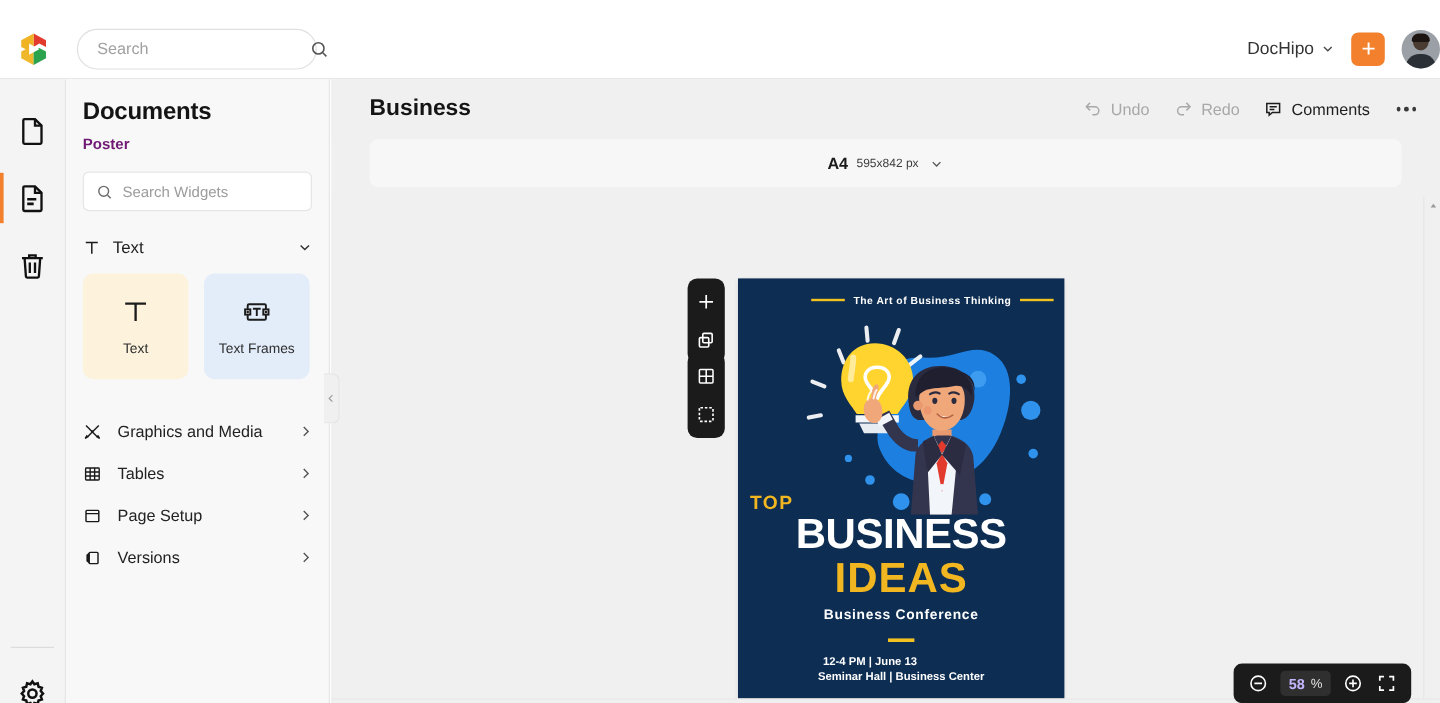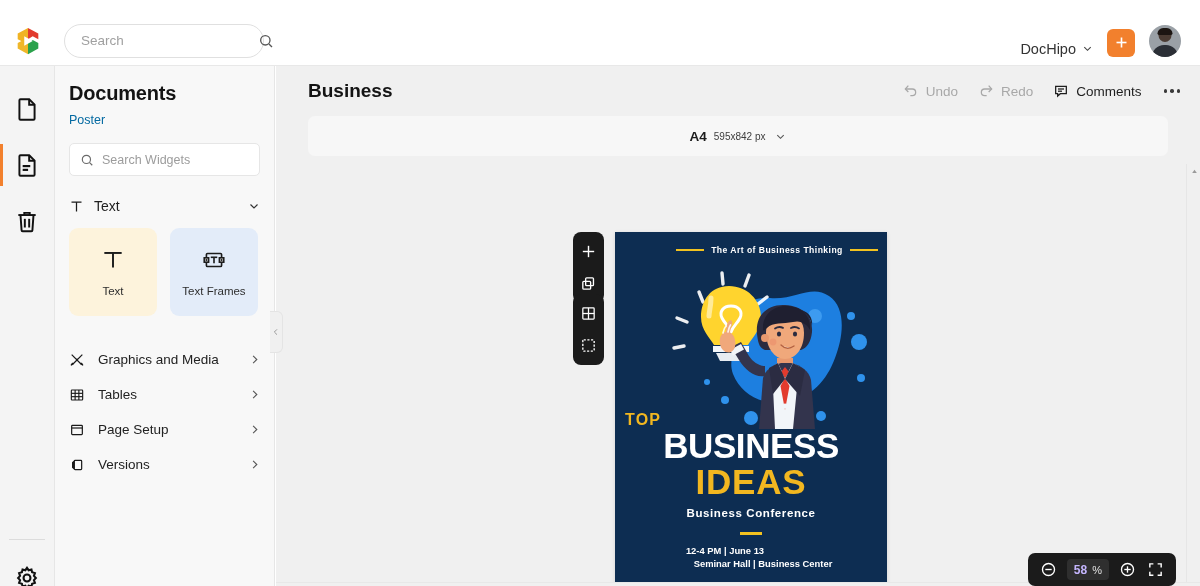--- a/index.html
+++ b/index.html
@@ -30,21 +30,21 @@
     background: #fff;
   }
   .search-box input {
     flex: 1; border: none; outline: none; font-size: 13.5px;
     color: #4a4a4a; font-family: "Liberation Sans", sans-serif; background: transparent;
   }
   .search-box input::placeholder { color: #a0a0a0; }
   .search-ico { width: 16px; height: 16px; flex: none; color: #555; }
 
   .topbar-right {
-    margin-left: auto; display: flex; align-items: flex-end; gap: 14px; padding-right: 19px;
+    margin-left: auto; display: flex; align-items: center; gap: 14px; padding-right: 0;
   }
   .account {
     display: flex; align-items: center; gap: 6px; font-size: 14.5px; color: #333; cursor: pointer;
   }
   .chev { width: 11px; height: 11px; color: #444; }
   .plus-btn {
     width: 28px; height: 28px; border-radius: 6px; background: #f2802d;
     display: flex; align-items: center; justify-content: center; cursor: pointer;
   }
   .plus-btn svg { width: 15px; height: 15px; color: #fff; }
@@ -77,21 +77,21 @@
   .rail-gear { width: 55px; height: 48px; display:flex; align-items:center; justify-content:center; cursor:pointer; }
   .rail-gear svg { width: 26px; height: 26px; color:#111; }
 
   
   .panel {
     position: absolute; top: 50px; left: 55px; width: 220px; height: 536px;
     background: #f8f8f8; border-right: 1px solid #e6e6e6; z-index: 15;
     padding: 0 14px;
   }
   .panel-title { font-size: 20px; font-weight: bold; color: #141414; margin-top: 16px; letter-spacing: -.2px; }
-  .panel-sub { font-size: 12.5px; font-weight: normal; color: #0369a1; margin-top: 8px; }
+  .panel-sub { font-size: 12.5px; font-weight: bold; color: #701a75; margin-top: 8px; }
   .widget-search {
     margin-top: 16px; height: 33px; background: #fff;
     border: 1px solid #e6e6e6; border-radius: 5px;
     display: flex; align-items: center; padding: 0 10px; gap: 8px;
   }
   .widget-search svg { width: 14px; height: 14px; color: #6a6a6a; flex:none; }
   .widget-search input {
     flex: 1; border: none; outline: none; font-size: 12.5px; color: #444;
     font-family: "Liberation Sans", sans-serif; background: transparent;
   }
@@ -196,21 +196,21 @@
   .p-business { position: absolute; top: 196px; left: 0; width: 272px; text-align: center;
            font-size: 35px; font-weight: bold; color: #ffffff; letter-spacing: -.4px; line-height: 1; }
   .p-ideas { position: absolute; top: 232px; left: 0; width: 272px; text-align: center;
            font-size: 35px; font-weight: bold; color: #f2b720; letter-spacing: .8px; line-height: 1; }
   .p-conf { position: absolute; top: 275px; left: 0; width: 272px; text-align: center;
            font-size: 11.5px; font-weight: bold; color: #ffffff; letter-spacing: .6px; }
   .p-divider { position: absolute; top: 300px; left: 50%; transform: translateX(-50%);
            width: 22px; height: 3px; background: #f2c220; }
   .p-time { position: absolute; top: 313px; left: 0; width: 220px; text-align: center;
            font-size: 9.4px; font-weight: bold; color: #ffffff; }
-  .p-place { position: absolute; top: 326px; left: 12px; width: 272px; text-align: center;
+  .p-place { position: absolute; top: 326px; left: 0; width: 272px; text-align: center;
            font-size: 9.4px; font-weight: bold; color: #ffffff; }
   .p-footer {
     position: absolute; bottom: 0; left: 0; width: 272px; height: 27px;
     background: #1878e8; display: flex; align-items: center; justify-content: center;
   }
   .p-footer span { font-size: 9.2px; font-weight: bold; color: #fff; letter-spacing: .4px; }
 
   
   .vsb {
     position: absolute; right: 0; top: 98px; width: 14px; height: 488px;

